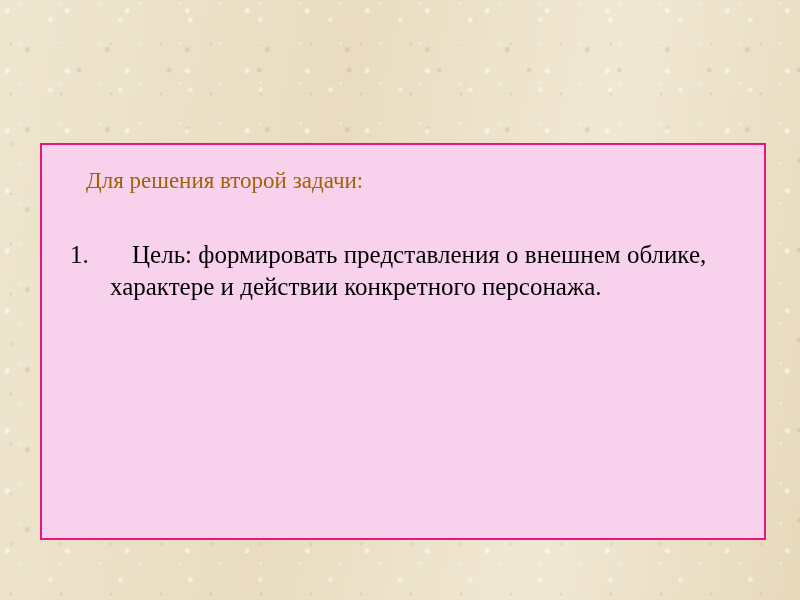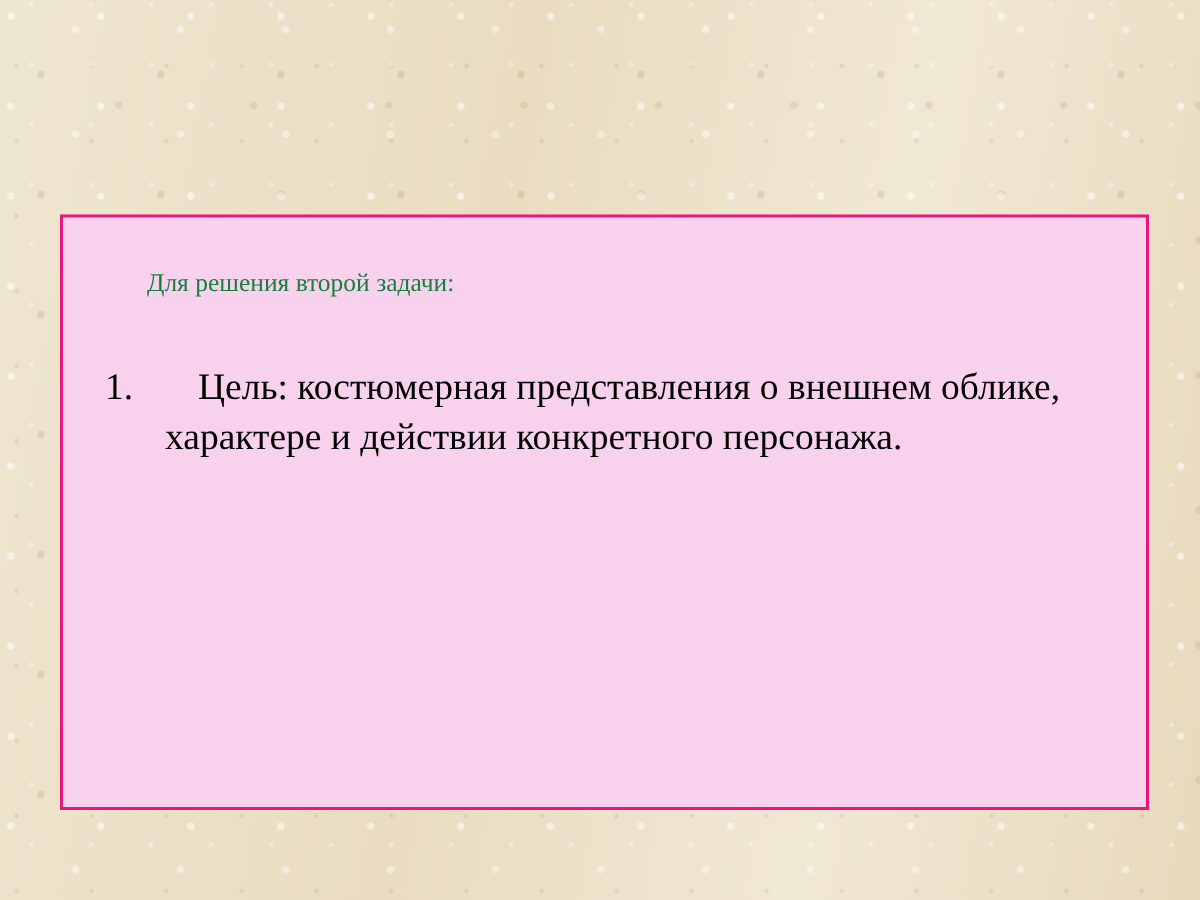--- a/index.html
+++ b/index.html
@@ -32,26 +32,26 @@
     position: absolute;
     left: 40px;
     top: 143px;
     width: 726px;
     height: 397px;
     box-sizing: border-box;
     background-color: #f8d2ec;
     border: 2px solid #e8177f;
   }
   .heading {
-    margin: 12px;
+    margin: 0;
     padding: 22px 0 0 0;
     text-indent: 44px;
-    font-size: 17px;
+    font-size: 23px;
     line-height: 1.2;
-    color: #15803d;
+    color: #a16207;
     font-weight: normal;
   }
   .item-list {
     margin: 0;
     padding: 0;
     list-style: none;
   }
   .item {
     position: relative;
     margin: 44px 0 0 0;
@@ -85,17 +85,17 @@
   <div class="content-box">
 
     <p class="heading">Для решения второй задачи:</p>
 
     <ul class="item-list">
       <li class="item">
         <span class="item-number">1.</span>
       </li>
     </ul>
 
-    <p class="item-goal">Цель: костюмерная представления о внешнем облике, характере и действии конкретного персонажа.</p>
+    <p class="item-goal">Цель: формировать представления о внешнем облике, характере и действии конкретного персонажа.</p>
 
   </div>
 
 </div>
 
 </body></html>

